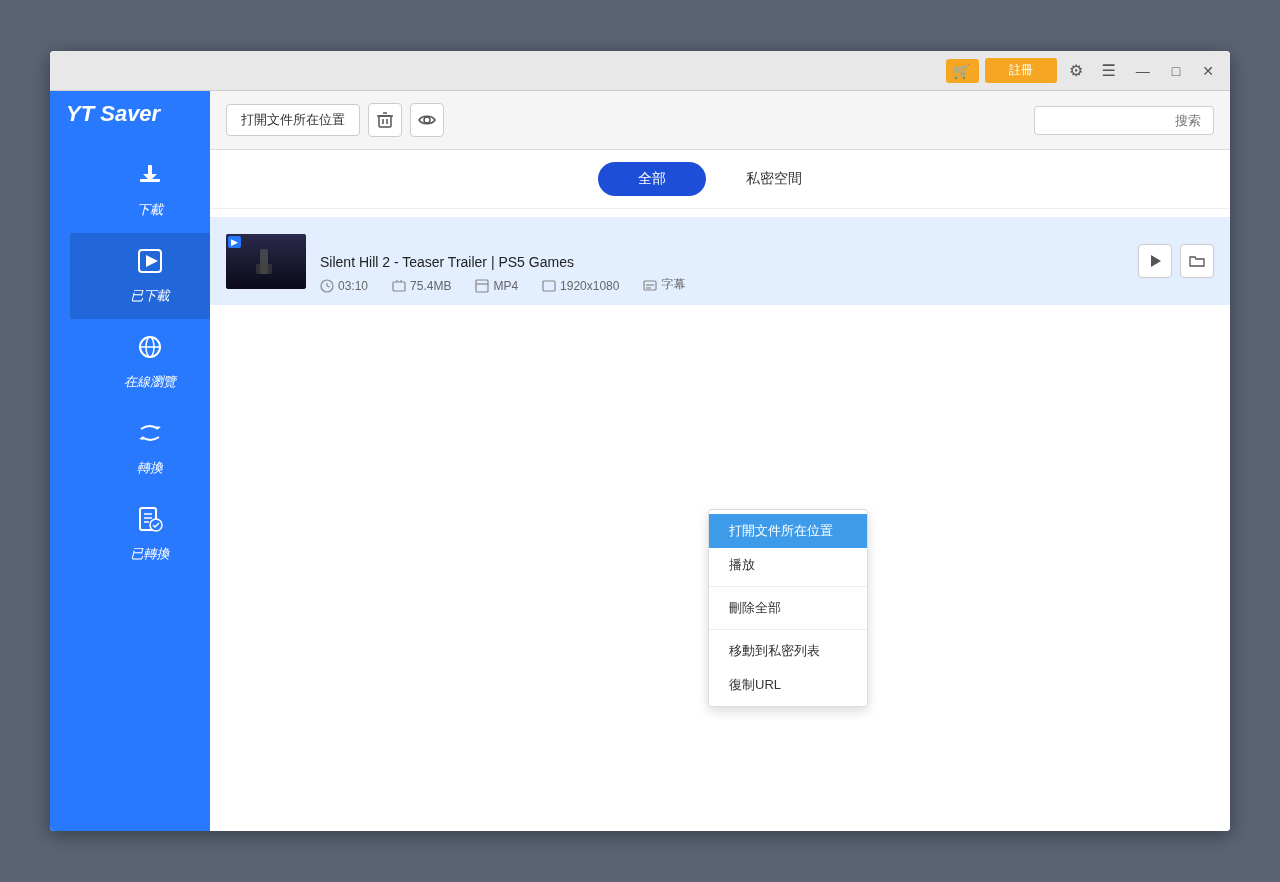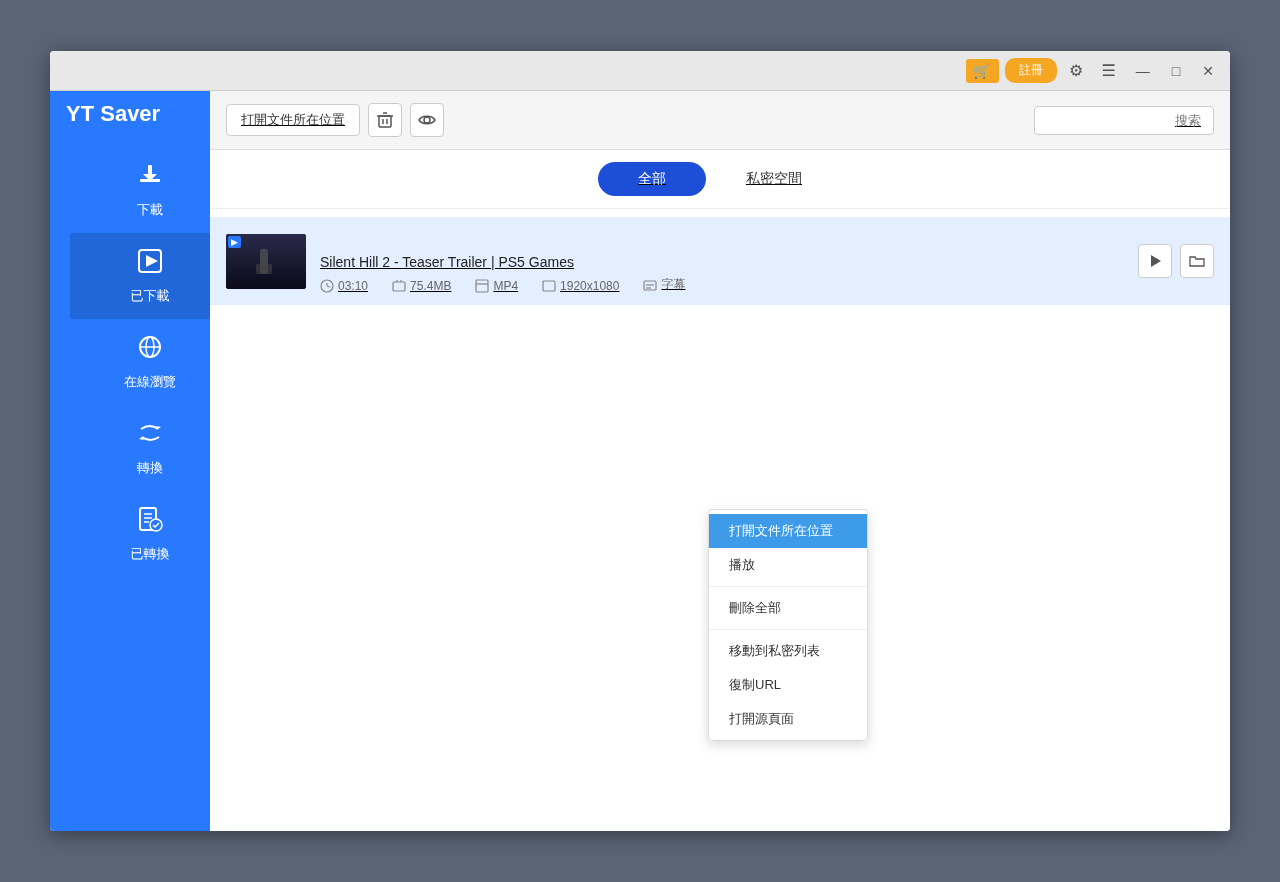--- a/index.html
+++ b/index.html
@@ -44,22 +44,22 @@
       border: none;
       padding: 4px 8px;
       border-radius: 3px;
       cursor: pointer;
       font-size: 14px;
     }
     .reg-btn {
       background: #f5a623;
       color: white;
       border: none;
-      padding: 4px 14px;
-      border-radius: 10px;
+      padding: 4px 24px;
+      border-radius: 3px;
       cursor: pointer;
       font-size: 12px;
       text-align: center;
     }
     .titlebar-icon {
       background: none;
       border: none;
       cursor: pointer;
       font-size: 16px;
       color: #555;
@@ -81,20 +81,21 @@
     }
     
     .sidebar {
       width: 160px;
       background: #2979ff;
       display: flex;
       flex-direction: column;
       align-items: center;
       padding-top: 10px;
       flex-shrink: 0;
+      font-style: italic;
     }
     .app-title {
       color: white;
       font-size: 22px;
       font-weight: bold;
       margin-bottom: 20px;
       align-self: flex-start;
       padding-left: 16px;
     }
     .sidebar-item {
@@ -118,21 +119,20 @@
       color: white;
       font-size: 13px;
     }
     
     .content {
       flex: 1;
       display: flex;
       flex-direction: column;
       background: white;
       overflow: hidden;
-      text-decoration: underline;
     }
     
     .toolbar {
       display: flex;
       align-items: center;
       padding: 12px 16px;
       background: #f5f5f5;
       border-bottom: 1px solid #ddd;
       gap: 8px;
     }
@@ -487,18 +487,17 @@
         </div>
 
         <div class="context-menu">
           <div class="context-menu-item highlighted">打開文件所在位置</div>
           <div class="context-menu-item">播放</div>
           <div class="context-menu-divider"></div>
           <div class="context-menu-item">刪除全部</div>
           <div class="context-menu-divider"></div>
           <div class="context-menu-item">移動到私密列表</div>
           <div class="context-menu-item">復制URL</div>
-          <div class="context-menu-item">打開源頁面</div>
         </div>
       </div>
     </div>
   </div>
 </div>
 
 </body></html>

